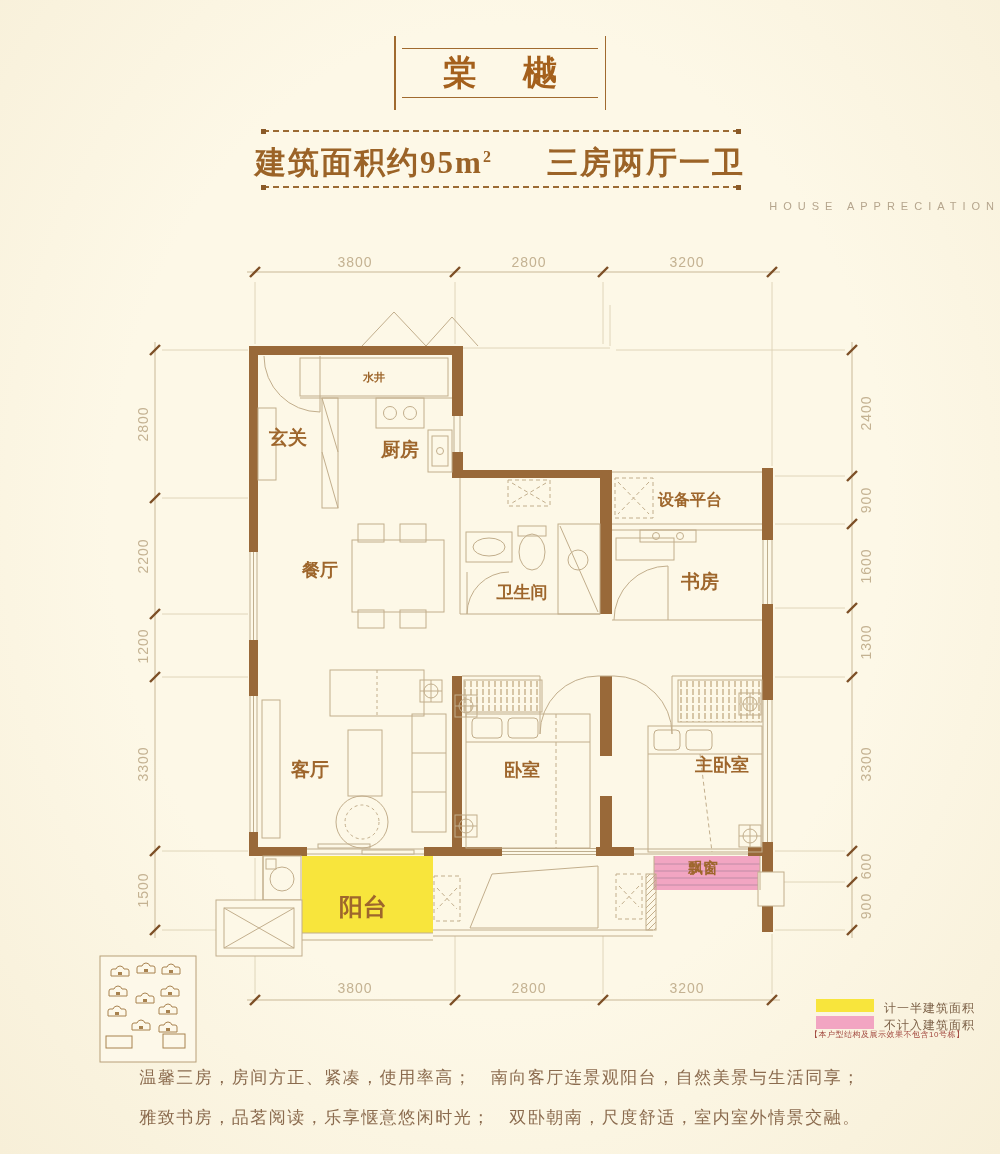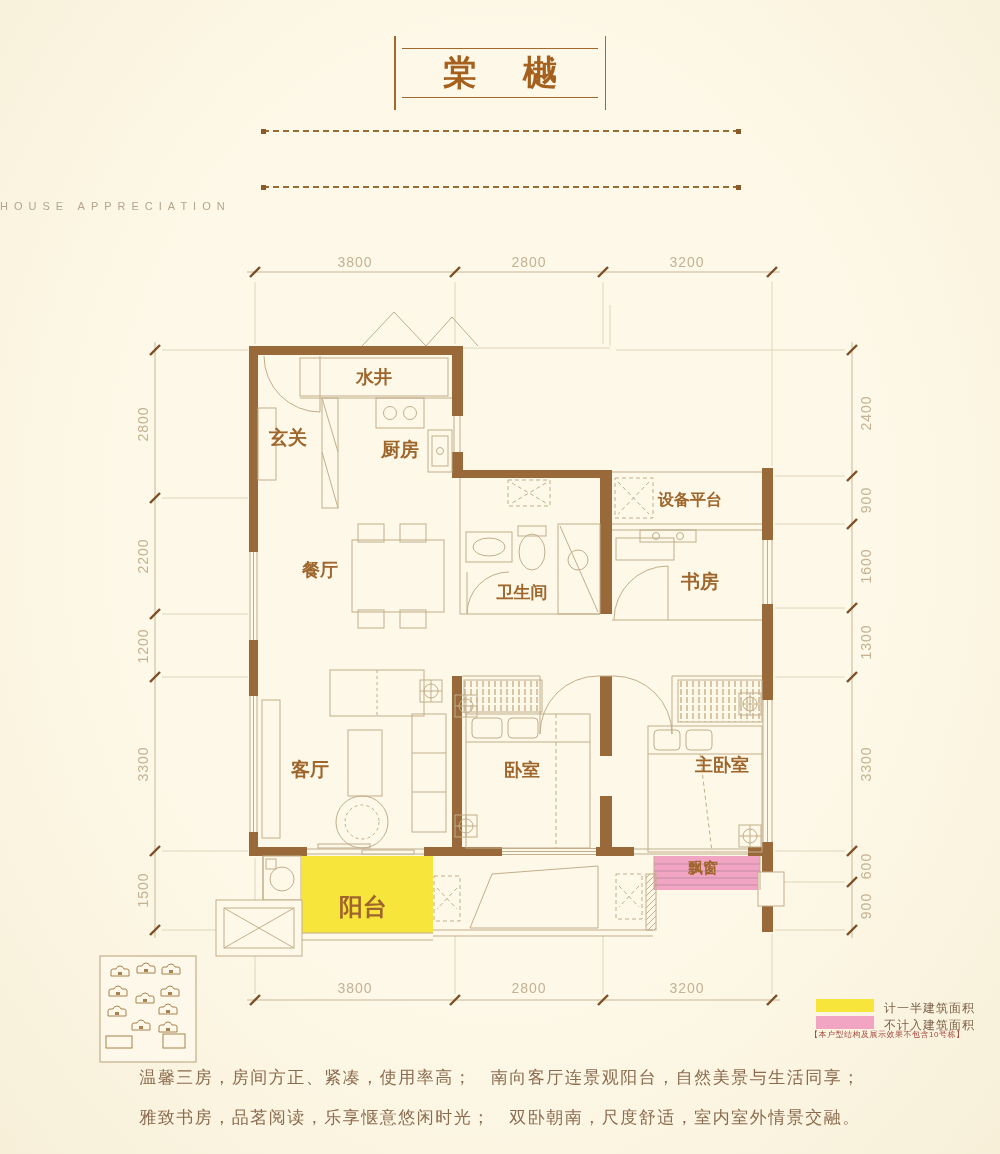--- a/index.html
+++ b/index.html
@@ -15,21 +15,21 @@
         display:flex;align-items:center;justify-content:center;}
   .title-text{font-family:"Liberation Serif","DejaVu Serif",serif;font-size:34px;font-weight:700;
         color:#a4601c;letter-spacing:46px;margin-right:-46px;line-height:1;}
   .rule{position:absolute;left:263px;width:476px;height:0;border-top:2px dashed #9b6a33;}
   .rule .sq{position:absolute;width:5px;height:5px;background:#8a5a28;top:-3.5px;}
   .sq.l{left:-2px}.sq.r{right:-2px}
   .area-line{position:absolute;top:142px;left:0;width:1000px;text-align:center;
         font-family:"Liberation Serif","DejaVu Serif",serif;font-size:31px;font-weight:700;color:#9b6327;letter-spacing:2px;}
   .area-line sup{font-size:16px;}
   .area-gap{display:inline-block;width:54px;}
-  .subtitle{position:absolute;top:200px;left:0;width:1000px;text-align:left;
+  .subtitle{position:absolute;top:200px;left:0;width:1000px;text-align:right;
         font-size:11px;color:#b5a58d;letter-spacing:6px;}
   
   svg.plan{position:absolute;left:0;top:0;}
   .rl{position:absolute;transform:translate(-50%,-50%);white-space:nowrap;
         font-family:"Liberation Serif","DejaVu Serif",serif;color:#9e662c;font-weight:700;}
   .dim{position:absolute;transform:translate(-50%,-50%);font-size:14px;color:#c4b292;
         letter-spacing:1px;white-space:nowrap;}
   .dim.v{transform:translate(-50%,-50%) rotate(-90deg);}
   
   .sw{position:absolute;left:816px;width:58px;height:13px;}
@@ -50,20 +50,23 @@
     <div class="frame-inner">
       <span class="title-text">棠樾</span>
     </div>
   </div>
 
   <div class="rule" style="top:130px">
     <span class="sq l"></span>
       <span class="sq r"></span>
   </div>
 
+  <div class="area-line">
+    <span>建筑面积约95m</span><sup>2</sup><span class="area-gap"></span><span>三房两厅一卫</span>
+  </div>
 
   <div class="rule" style="top:186px">
     <span class="sq l"></span>
       <span class="sq r"></span>
   </div>
 
   <div class="subtitle">HOUSE APPRECIATION</div>
 
   <svg class="plan" width="1000" height="1154" viewBox="0 0 1000 1154">
     <defs>
@@ -358,21 +361,21 @@
       <use href="#bld" x="107" y="1004"></use>
         <use href="#bld" x="158" y="1002"></use>
       <use href="#bld" x="131" y="1018"></use>
         <use href="#bld" x="158" y="1020"></use>
       <rect x="106" y="1036" width="26" height="12" fill="none" stroke="#a8824f" stroke-width="1"></rect>
       <rect x="163" y="1034" width="22" height="14" fill="none" stroke="#a8824f" stroke-width="1"></rect>
     </g>
   </svg>
 
   <span class="rl" style="left:288px;top:438px;font-size:19px">玄关</span>
-  <span class="rl" style="left:374px;top:377px;font-size:18px">水井</span>
+  <span class="rl" style="left:374px;top:377px;font-size:11px">水井</span>
   <span class="rl" style="left:400px;top:450px;font-size:19px">厨房</span>
   <span class="rl" style="left:690px;top:500px;font-size:16px">设备平台</span>
   <span class="rl" style="left:320px;top:570px;font-size:18px">餐厅</span>
   <span class="rl" style="left:522px;top:592px;font-size:17px">卫生间</span>
   <span class="rl" style="left:700px;top:582px;font-size:19px">书房</span>
   <span class="rl" style="left:310px;top:770px;font-size:19px">客厅</span>
   <span class="rl" style="left:522px;top:770px;font-size:18px">卧室</span>
   <span class="rl" style="left:722px;top:765px;font-size:18px">主卧室</span>
   <span class="rl" style="left:363px;top:907px;font-size:24px">阳台</span>
   <span class="rl" style="left:703px;top:868px;font-size:15px">飘窗</span>

